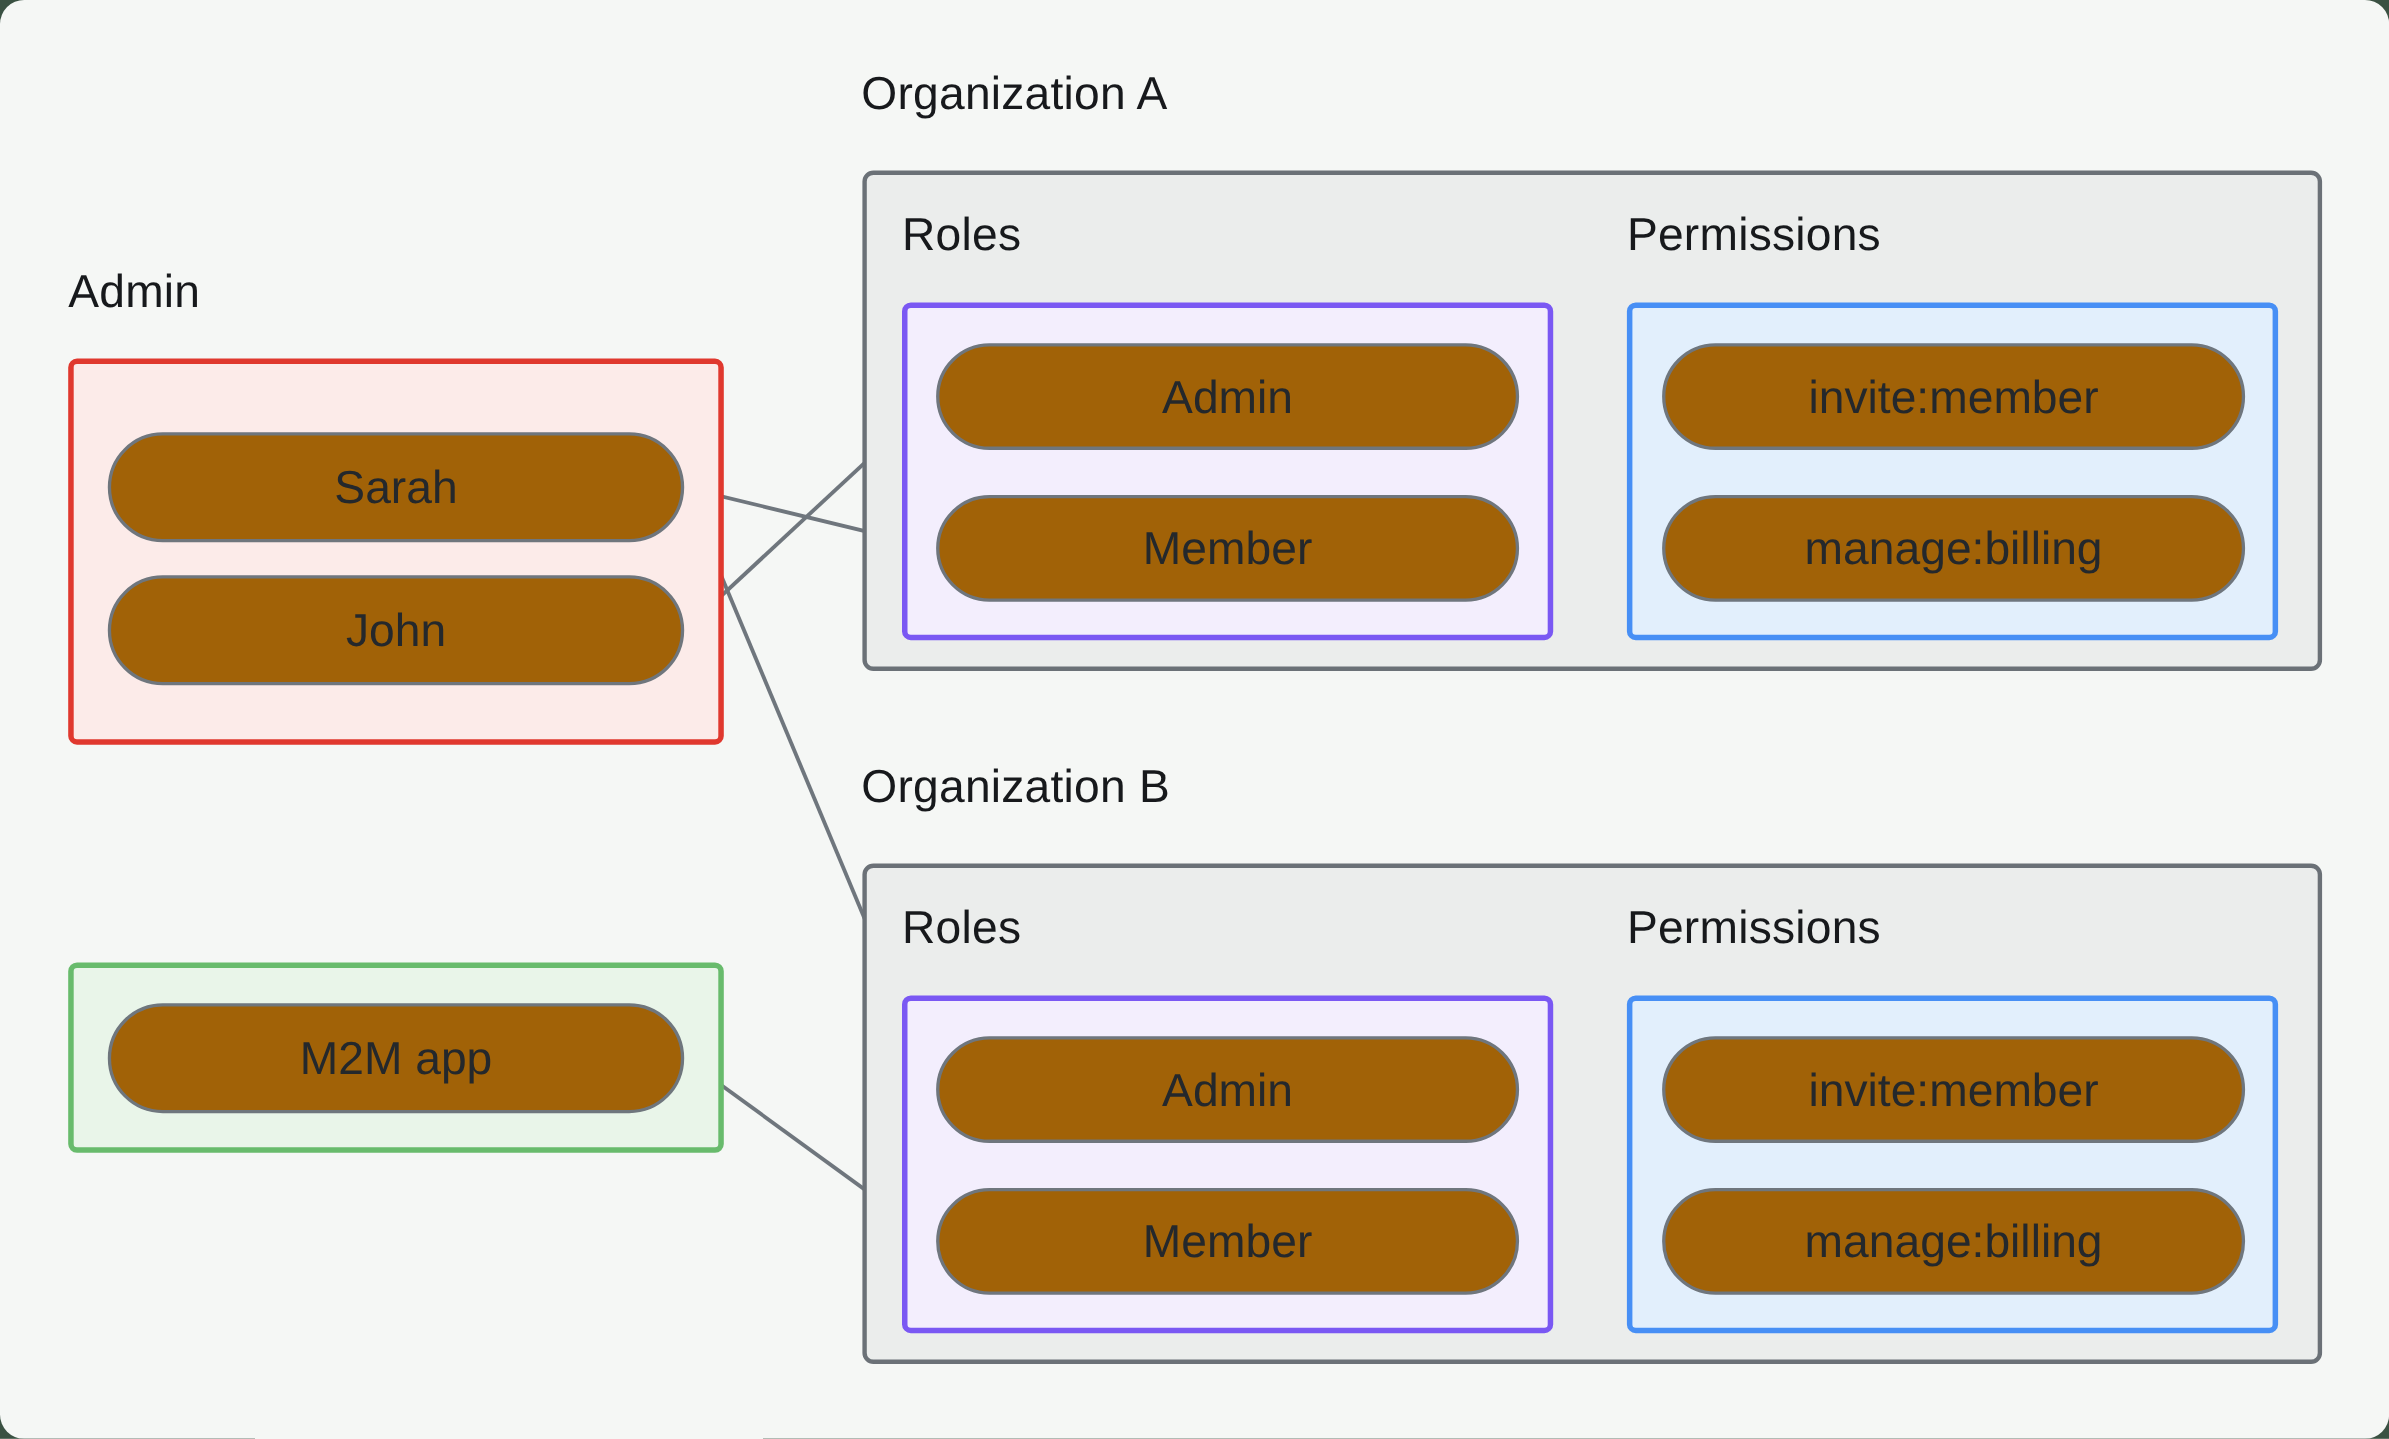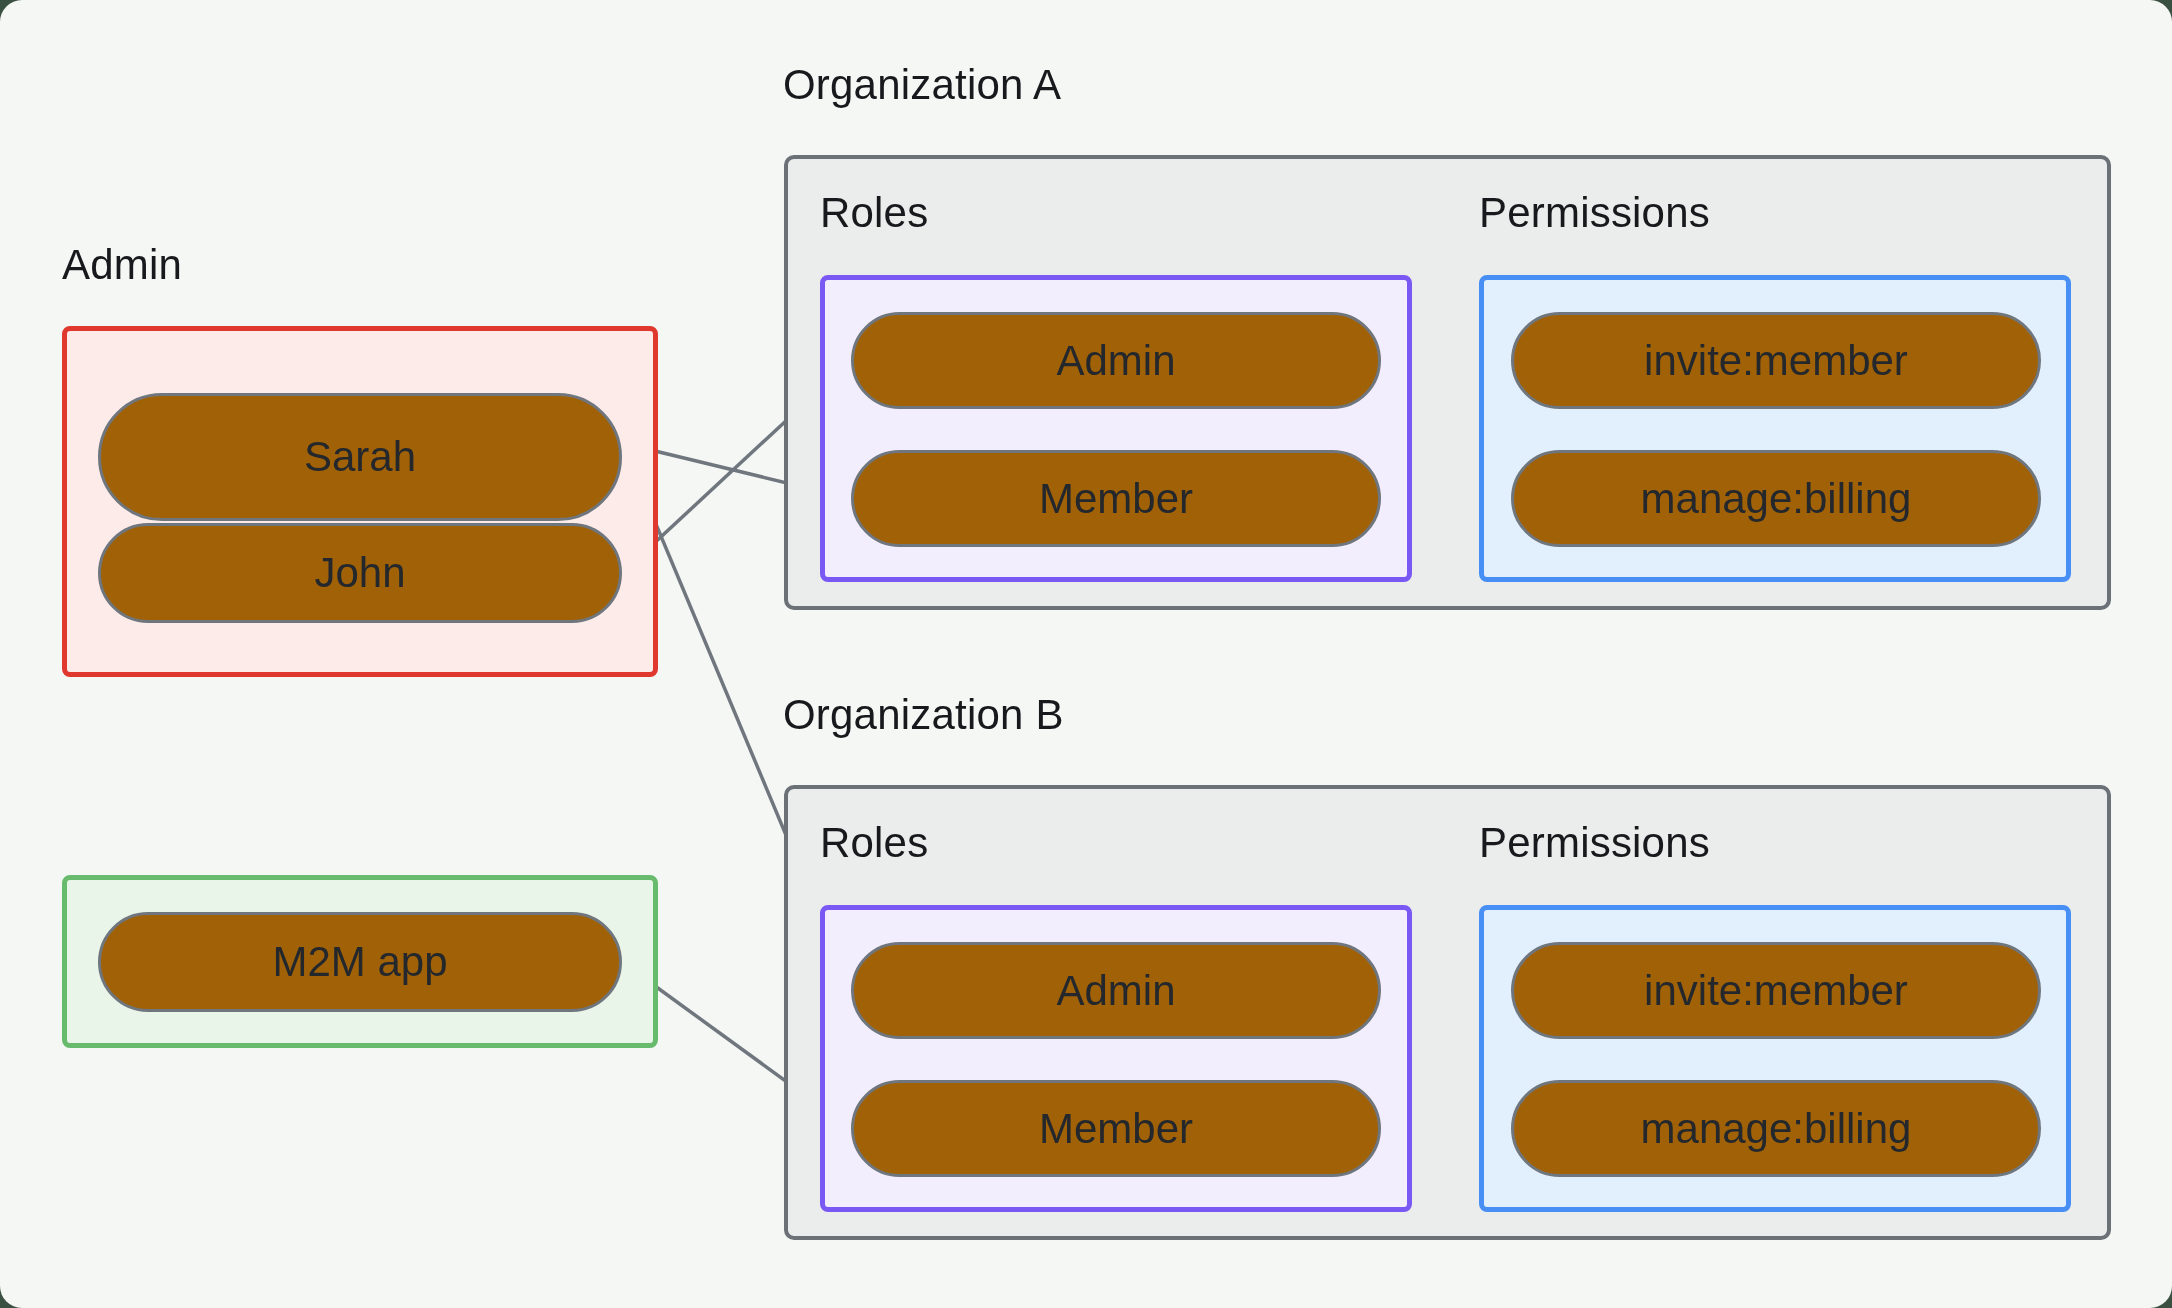--- a/index.html
+++ b/index.html
@@ -61,21 +61,21 @@
       <line x1="1381" y1="990.5" x2="1511" y2="990.5" stroke="#6f767d" stroke-width="3.5"></line>
       <circle cx="1511" cy="990.5" r="8.5" fill="#6f767d"></circle>
       <line x1="1381" y1="990.5" x2="1511" y2="1128.5" stroke="#6f767d" stroke-width="3.5"></line>
       <circle cx="1511" cy="1128.5" r="8.5" fill="#6f767d"></circle>
       <line x1="1381" y1="1128.5" x2="1511" y2="1128.5" stroke="#6f767d" stroke-width="3.5"></line>
       <circle cx="1511" cy="1128.5" r="8.5" fill="#6f767d"></circle>
     </svg>
 
   <div class="heading" style="left:62px;top:244px;">Admin</div>
   <div class="groupbox box-red" style="left:62px;top:326px;width:596px;height:351px;"></div>
-  <div class="pill" style="left:98px;top:393px;width:524px;height:128px;">Sarah</div>
+  <div class="pill" style="left:98px;top:393px;width:524px;height:100px;">Sarah</div>
   <div class="pill" style="left:98px;top:523px;width:524px;height:100px;">John</div>
 
   <div class="groupbox box-green" style="left:62px;top:875px;width:596px;height:173px;"></div>
   <div class="pill" style="left:98px;top:912px;width:524px;height:100px;">M2M app</div>
 
   <div class="heading" style="left:783px;top:64px;">Organization A</div>
   <div class="orgbox" style="left:784px;top:155px;width:1327px;height:455px;"></div>
   <div class="heading" style="left:820px;top:192px;">Roles</div>
   <div class="heading" style="left:1479px;top:192px;">Permissions</div>
   <div class="groupbox box-purple" style="left:820px;top:275px;width:592px;height:307px;"></div>

